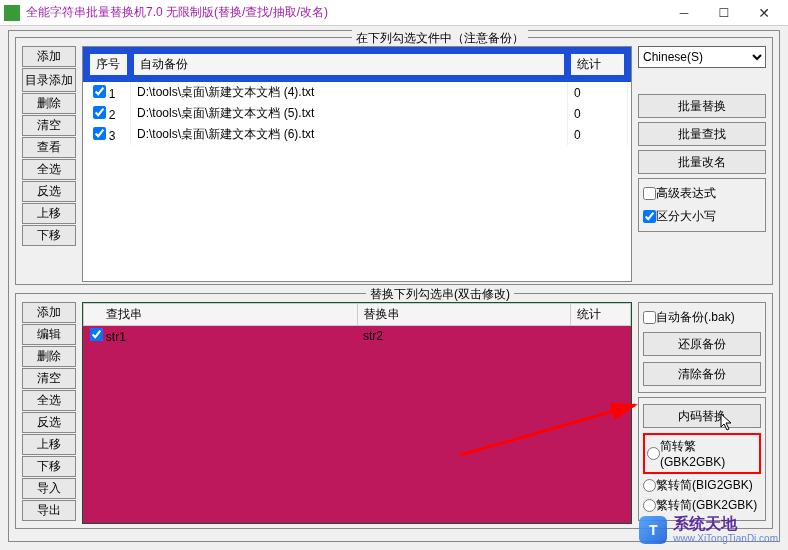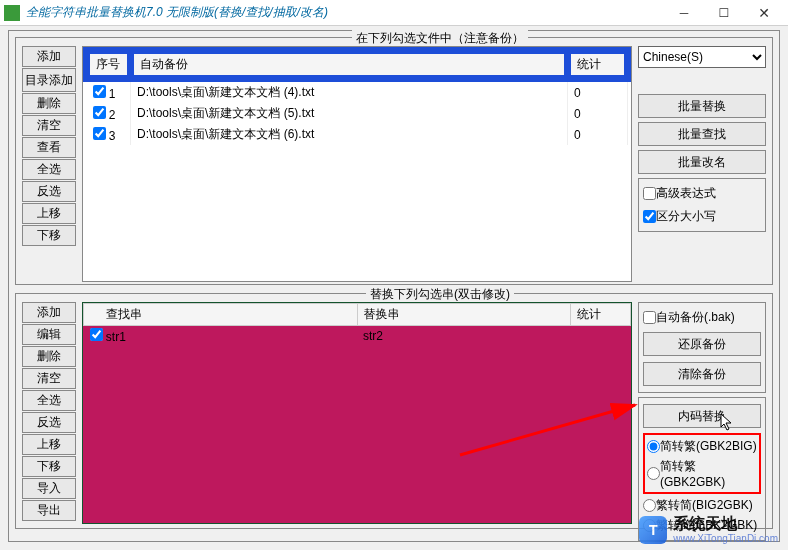--- a/index.html
+++ b/index.html
@@ -1,19 +1,19 @@
 <!DOCTYPE html>
 <html><head>
 <meta charset="utf-8">
 <style>
 * { box-sizing: border-box; margin: 0; padding: 0; font-family: "SimSun", "宋体", sans-serif; font-size: 12px; }
 body { background: #f0f0f0; width: 788px; height: 550px; position: relative; overflow: hidden; }
 .titlebar { height: 26px; background: #fff; border-bottom: 1px solid #d0d0d0; display: flex; align-items: center; padding: 0 4px; }
 .titlebar .app-icon { width: 16px; height: 16px; background: #3a9a3a; margin-right: 6px; display: inline-block; }
-.titlebar .title { flex: 1; color: #0369a1; font-style: italic; }
+.titlebar .title { flex: 1; color: #a21caf; }
 .winbtns { display: flex; }
 .winbtn { width: 40px; height: 26px; text-align: center; line-height: 26px; color: #333; font-size: 12px; }
 .winbtn.close { font-size: 14px; }
 
 .outer { position: absolute; top: 30px; left: 8px; right: 8px; bottom: 8px; border: 1px solid #888; background: #f0f0f0; padding: 6px; }
 
 .section-label { position: absolute; background: #f0f0f0; padding: 0 4px; font-size: 12px; top: -8px; left: 50%; transform: translateX(-50%); white-space: nowrap; margin-left: 46px; }
 
 .top-area { display: flex; gap: 6px; height: 236px; }
 .side-btns { width: 54px; display: flex; flex-direction: column; gap: 1px; }
@@ -38,21 +38,21 @@
 #highlight-box { border: 2px solid red; }
 
 .arrow { position: absolute; pointer-events: none; }
 .arrow svg { overflow: visible; }
 
 .cursor-icon { position: absolute; width: 14px; height: 18px; pointer-events: none; }
 
 .stamp { position: absolute; right: 10px; bottom: 6px; display: flex; align-items: center; gap: 6px; opacity: 0.9; }
 .stamp .logo { width: 28px; height: 28px; border-radius: 6px; background: linear-gradient(135deg,#4aa0ff,#1b5fd8); display:flex; align-items:center; justify-content:center; color:#fff; font-weight:bold; font-size:14px; }
 .stamp .txt { display:flex; flex-direction:column; line-height:1.1; }
-.stamp .txt .cn { font-size:16px; font-weight:bold; color:#000000; }
+.stamp .txt .cn { font-size:16px; font-weight:bold; color:#4c1d95; }
 .stamp .txt .en { font-size:10px; color:#5a7bd4; }
 .replace-panel { flex: 1; background: #be185d; border: 1px solid #14532d; position: relative; }
 .replace-panel table { width: 100%; border-collapse: collapse; }
 .replace-panel th { border: 1px solid #ccc; background: #f5f5f5; font-weight: normal; text-align: left; padding: 2px 6px; height: 18px; }
 .replace-panel td { padding: 2px 6px; }
 .section-box { border: 1px solid #888; position: relative; padding: 8px 6px 6px 6px; }
 </style>
 </head>
 <body>
 
@@ -171,24 +171,20 @@
               <input type="checkbox" style=""> 
               <span>自动备份(.bak)</span>
             </label>
           <button class="rbtn">还原备份</button>
           <button class="rbtn">清除备份</button>
         </div>
         <div class="rgroup" style="gap:3px;">
           <button class="rbtn" style="margin-bottom:2px;">内码替换</button>
           <div id="highlight-box" style="padding:3px 2px; display:flex; flex-direction:column; gap:3px;">
             <label>
-                <input type="radio" name="enc" checked="" style=""> 
-                <span>简转繁(GBK2BIG)</span>
-              </label>
-            <label>
                 <input type="radio" name="enc" style=""> 
                 <span>简转繁(GBK2GBK)</span>
               </label>
           </div>
           <label>
               <input type="radio" name="enc" style=""> 
               <span>繁转简(BIG2GBK)</span>
             </label>
           <label>
               <input type="radio" name="enc" style=""> 

